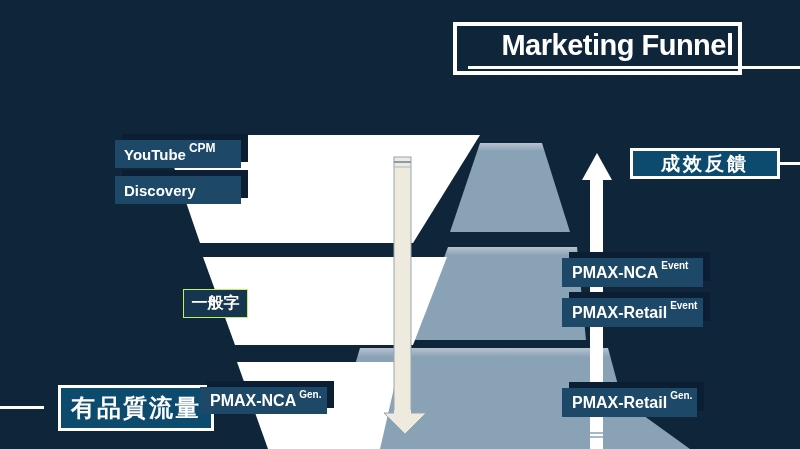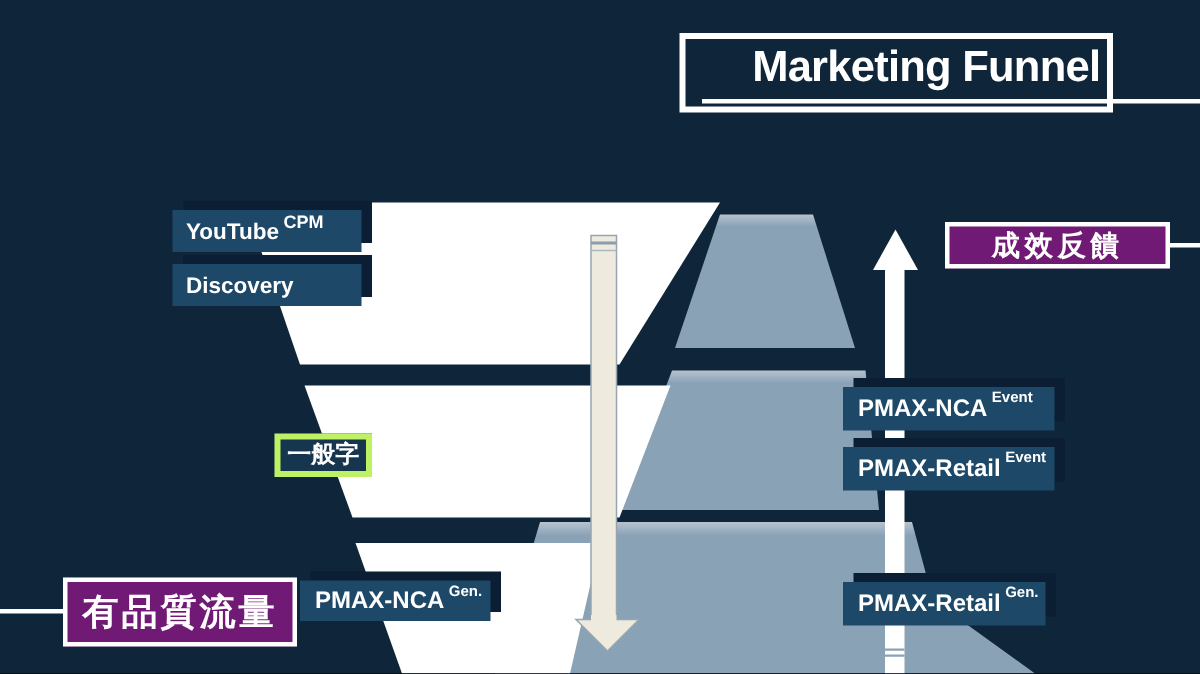--- a/index.html
+++ b/index.html
@@ -20,24 +20,24 @@
   }
   .title-box span{
     color:#ffffff;font-size:29px;font-weight:bold;letter-spacing:-0.5px;
     position:relative;top:-3px;
   }
 
   
   .callout{
     position:absolute;border:3px solid #ffffff;box-sizing:border-box;
     display:flex;align-items:center;justify-content:center;
-    color:#ffffff;font-weight:bold;z-index:6;background:#701a75;
+    color:#ffffff;font-weight:bold;z-index:6;background:#0c4a6e;
   }
   #feedback-box{left:630px;top:148px;width:150px;height:31px;font-size:19px;letter-spacing:3px;}
-  #quality-box{left:42px;top:385px;width:156px;height:46px;font-size:24px;letter-spacing:2px;}
+  #quality-box{left:58px;top:385px;width:156px;height:46px;font-size:24px;letter-spacing:2px;}
   .callout-line{position:absolute;height:3px;background:#ffffff;z-index:5;}
   #feedback-line{left:778px;top:162px;width:22px;}
   #quality-line{left:0;top:406px;width:44px;}
 
   
   .steel{
     position:absolute;background:#1d4868;color:#ffffff;font-weight:bold;
     display:flex;align-items:center;box-sizing:border-box;z-index:6;
     box-shadow:7px -6px 0 #0b1e33;
   }
@@ -50,21 +50,21 @@
   .lbl-right{left:562px;width:141px;height:29px;font-size:16px;padding-left:10px;}
   #lbl-pmax-nca-event{top:258px;}
   #lbl-pmax-retail-event{top:298px;}
   #lbl-pmax-retail-gen{top:388px;width:135px;}
   .lbl-right .sup{font-size:10px;top:-7px;}
   #lbl-pmax-nca-gen .sup{font-size:10px;}
 
   
   #lbl-general{
     position:absolute;left:183px;top:289px;width:65px;height:29px;
-    background:#16354f;border:4px solid #bef264;box-sizing:border-box;
+    background:#16354f;border:1px solid #bef264;box-sizing:border-box;
     color:#ffffff;font-weight:bold;font-size:16px;
     display:flex;align-items:center;justify-content:center;z-index:6;
   }
 </style>
 </head>
 <body>
 
 <div id="stage">
 
   <svg id="shapes" viewBox="0 0 800 449" aria-hidden="true">

